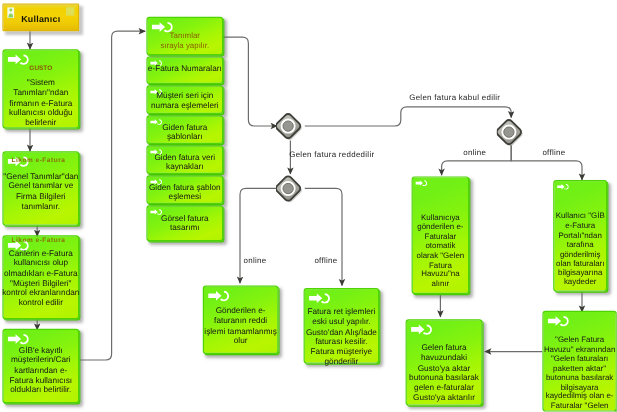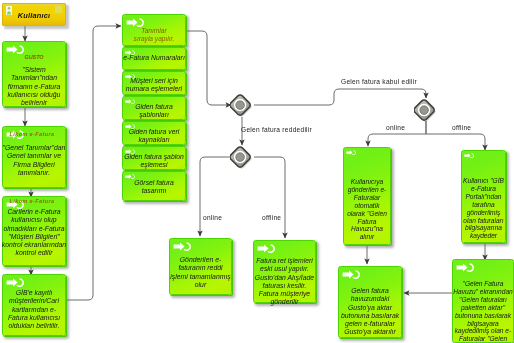--- a/index.html
+++ b/index.html
@@ -1,21 +1,21 @@
 <!DOCTYPE html>
 <html><head>
 <meta charset="utf-8">
 <style>
   html,body{margin:0;padding:0;}
   body{width:514px;height:343px;background:#ffffff;font-family:"Liberation Sans",sans-serif;overflow:hidden;}
   #canvas{position:relative;width:514px;height:343px;}
   svg.wires{position:absolute;left:0;top:0;width:514px;height:343px;overflow:visible;}
 
   .node{position:absolute;box-sizing:border-box;border-radius:2.5px;
-        box-shadow:2px 2px 2px rgba(0,0,0,0.28);font-style:italic;}
+        box-shadow:2px 2px 2px rgba(0,0,0,0.28);}
   .task{background:
           linear-gradient(157deg,#6ef018 0%,#72f015 18%,#85f30d 40%,#a3f605 62%,#b8f500 82%,#b2f300 100%);
         border:1px solid #4ed402;color:#111;
         box-shadow:1px 1px 0 0 #45c900, 2.6px 2.6px 2.6px rgba(105,105,105,0.5);}
   .actor{background:linear-gradient(180deg,#e9d63a 0%,#f2d202 14%,#f4d204 45%,#eeca05 75%,#e5bb05 100%);
          border:1px solid #ddb605;border-radius:1px;
          box-shadow:2.6px 2.6px 2.2px rgba(120,120,120,0.42);}
 
   .body-txt{position:absolute;left:-3px;right:-3px;text-align:center;
             font-size:6.85px;line-height:8.3px;color:#171717;}

